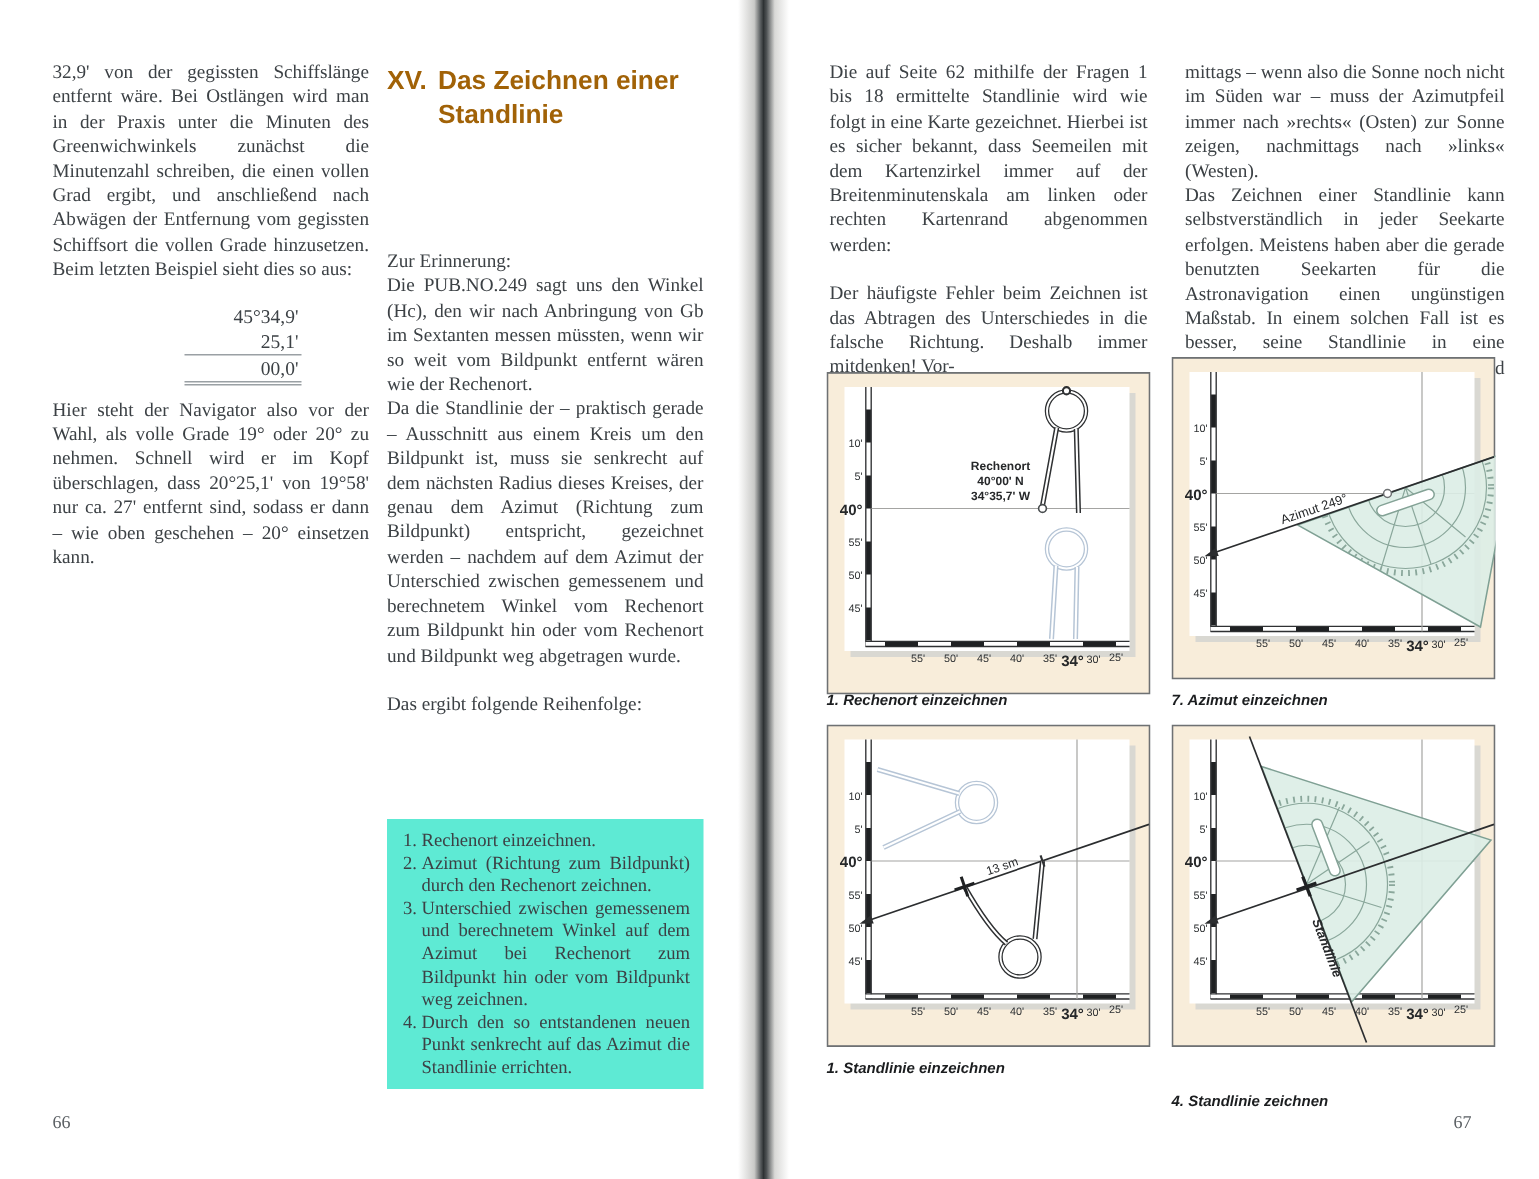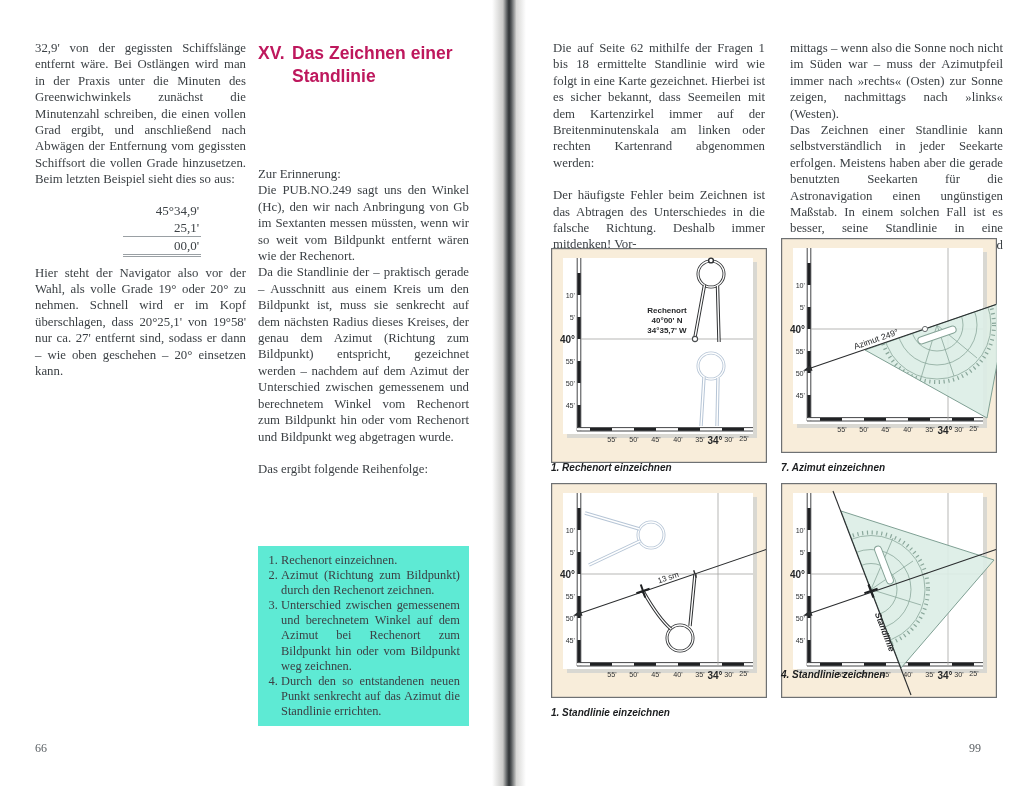--- a/index.html
+++ b/index.html
@@ -5,21 +5,21 @@
   html,body{margin:0;padding:0;background:#ffffff;}
   .spread{position:relative;width:1026px;height:786px;background:#ffffff;overflow:hidden;
           font-family:"Liberation Serif","DejaVu Serif",serif;color:#3c4145;}
   .abs{position:absolute;}
   .col{font-size:12.8px;line-height:16.4px;text-align:justify;}
   .col p{margin:0;}
   .col p.gap{margin-top:16px;}
   .pagenum{font-size:12px;color:#5a5f63;}
   
   .chapter{display:flex;font-family:"Liberation Sans","DejaVu Sans",sans-serif;
-           font-weight:700;font-size:17.5px;line-height:23px;color:#be185d;}
+           font-weight:700;font-size:17.5px;line-height:23px;color:#a16207;}
   .chapter .num{width:34px;flex:none;}
   
   .calc{width:78px;margin-left:88px;margin-top:14px;margin-bottom:8px;text-align:right;
         font-size:13px;line-height:17px;padding-right:2px;}
   .calc .row{padding-right:2px;}
   .calc .sum{border-top:1px solid #9aa0a4;border-bottom:3px double #9aa0a4;}
   
   .stepbox{background:#5eead4;width:211px;box-sizing:border-box;padding:7px 9px 7px 6px;}
   .stepbox ol{margin:0;padding-left:17px;font-size:12.4px;line-height:15.1px;text-align:justify;}
   .stepbox li{margin:0;}
@@ -228,17 +228,17 @@
       <line x1="24" y1="132" x2="215" y2="66.6" stroke="#2b2d2f" stroke-width="1.1"></line>
       <polygon points="22,132.8 31.5,132.7 29.5,127.1" fill="#2b2d2f"></polygon>
       <line x1="52" y1="8" x2="130" y2="212" stroke="#2b2d2f" stroke-width="1.1"></line>
       <g stroke="#1f2123" stroke-width="2.2">
         <line x1="83.4" y1="110.3" x2="96.6" y2="105.7"></line>
         <line x1="87.5" y1="101.5" x2="92.5" y2="114.5"></line>
       </g>
       <text x="101" y="150" font-size="8.6" font-style="italic" font-weight="bold" fill="#26282a" text-anchor="middle" transform="rotate(69 101 150)">Standlinie</text>
     </svg>
   </div>
-  <div class="abs figcap" style="left:781px;top:669px;font-style:italic;">4. Standlinie zeichnen</div>
-
-  <div class="abs pagenum" style="left:969px;top:741px;">99</div>
+  <div class="abs figcap" style="left:781px;top:729px;font-style:italic;">4. Standlinie zeichnen</div>
+
+  <div class="abs pagenum" style="left:969px;top:741px;">67</div>
 
 </div>
 
 </body></html>

